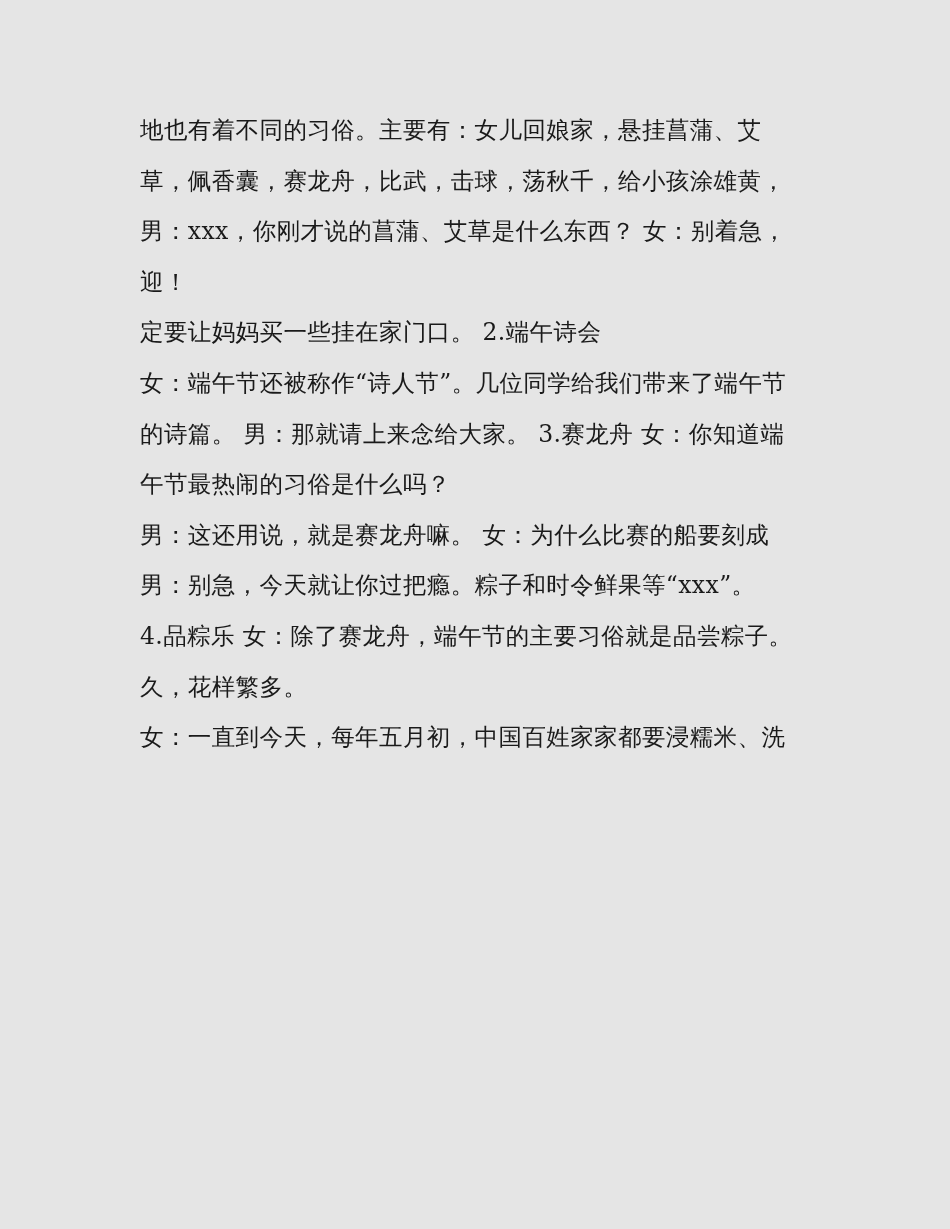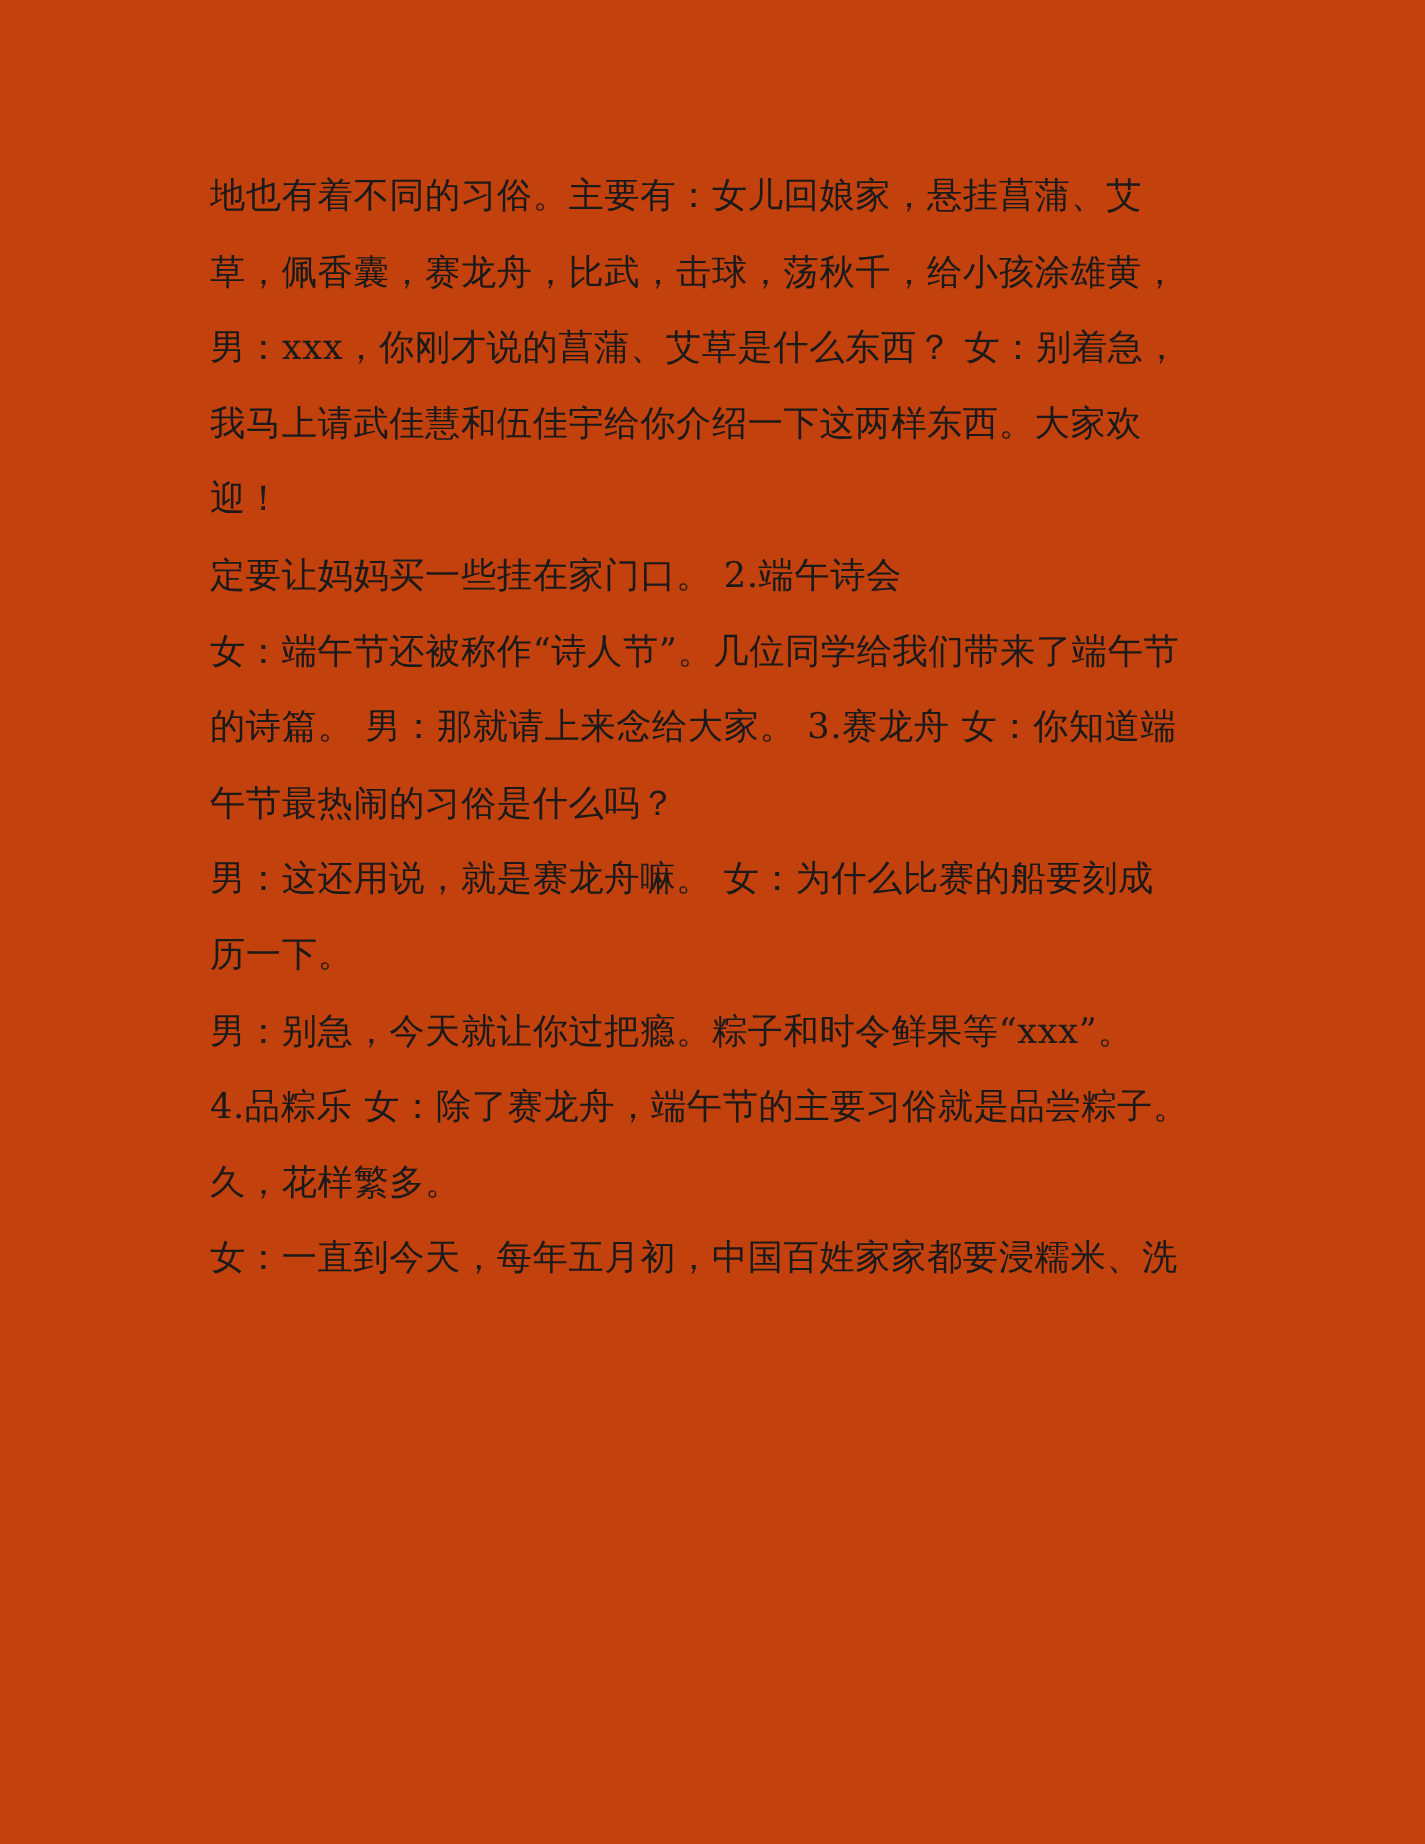--- a/index.html
+++ b/index.html
@@ -13,21 +13,21 @@
     position: relative;
     overflow: hidden;
     font-family: "DejaVu Serif", "Liberation Serif", serif;
     color: #1a1a1a;
   }
   .page {
     position: absolute;
     left: 0; top: 0;
     width: 950px;
     height: 1229px;
-    background: #c2410c;
+    background: #e5e5e5;
   }
   .body-text {
     position: absolute;
     left: 140px;
     top: 105px;
     width: 680px;
   }
   .line {
     height: 50.6px;
     line-height: 50px;
@@ -37,26 +37,24 @@
   }
 </style>
 </head>
 <body>
 
 <div class="page">
   <div class="body-text">
     <div class="line">地也有着不同的习俗。主要有：女儿回娘家，悬挂菖蒲、艾</div>
     <div class="line">草，佩香囊，赛龙舟，比武，击球，荡秋千，给小孩涂雄黄，</div>
     <div class="line">男：xxx，你刚才说的菖蒲、艾草是什么东西？ 女：别着急，</div>
-    <div class="line">我马上请武佳慧和伍佳宇给你介绍一下这两样东西。大家欢</div>
     <div class="line">迎！</div>
     <div class="line">定要让妈妈买一些挂在家门口。 2.端午诗会</div>
     <div class="line">女：端午节还被称作“诗人节”。几位同学给我们带来了端午节</div>
     <div class="line">的诗篇。 男：那就请上来念给大家。 3.赛龙舟 女：你知道端</div>
     <div class="line">午节最热闹的习俗是什么吗？</div>
     <div class="line">男：这还用说，就是赛龙舟嘛。 女：为什么比赛的船要刻成</div>
-    <div class="line">历一下。</div>
     <div class="line">男：别急，今天就让你过把瘾。粽子和时令鲜果等“xxx”。</div>
     <div class="line">4.品粽乐 女：除了赛龙舟，端午节的主要习俗就是品尝粽子。</div>
     <div class="line">久，花样繁多。</div>
     <div class="line">女：一直到今天，每年五月初，中国百姓家家都要浸糯米、洗</div>
   </div>
 </div>
 
 </body></html>

